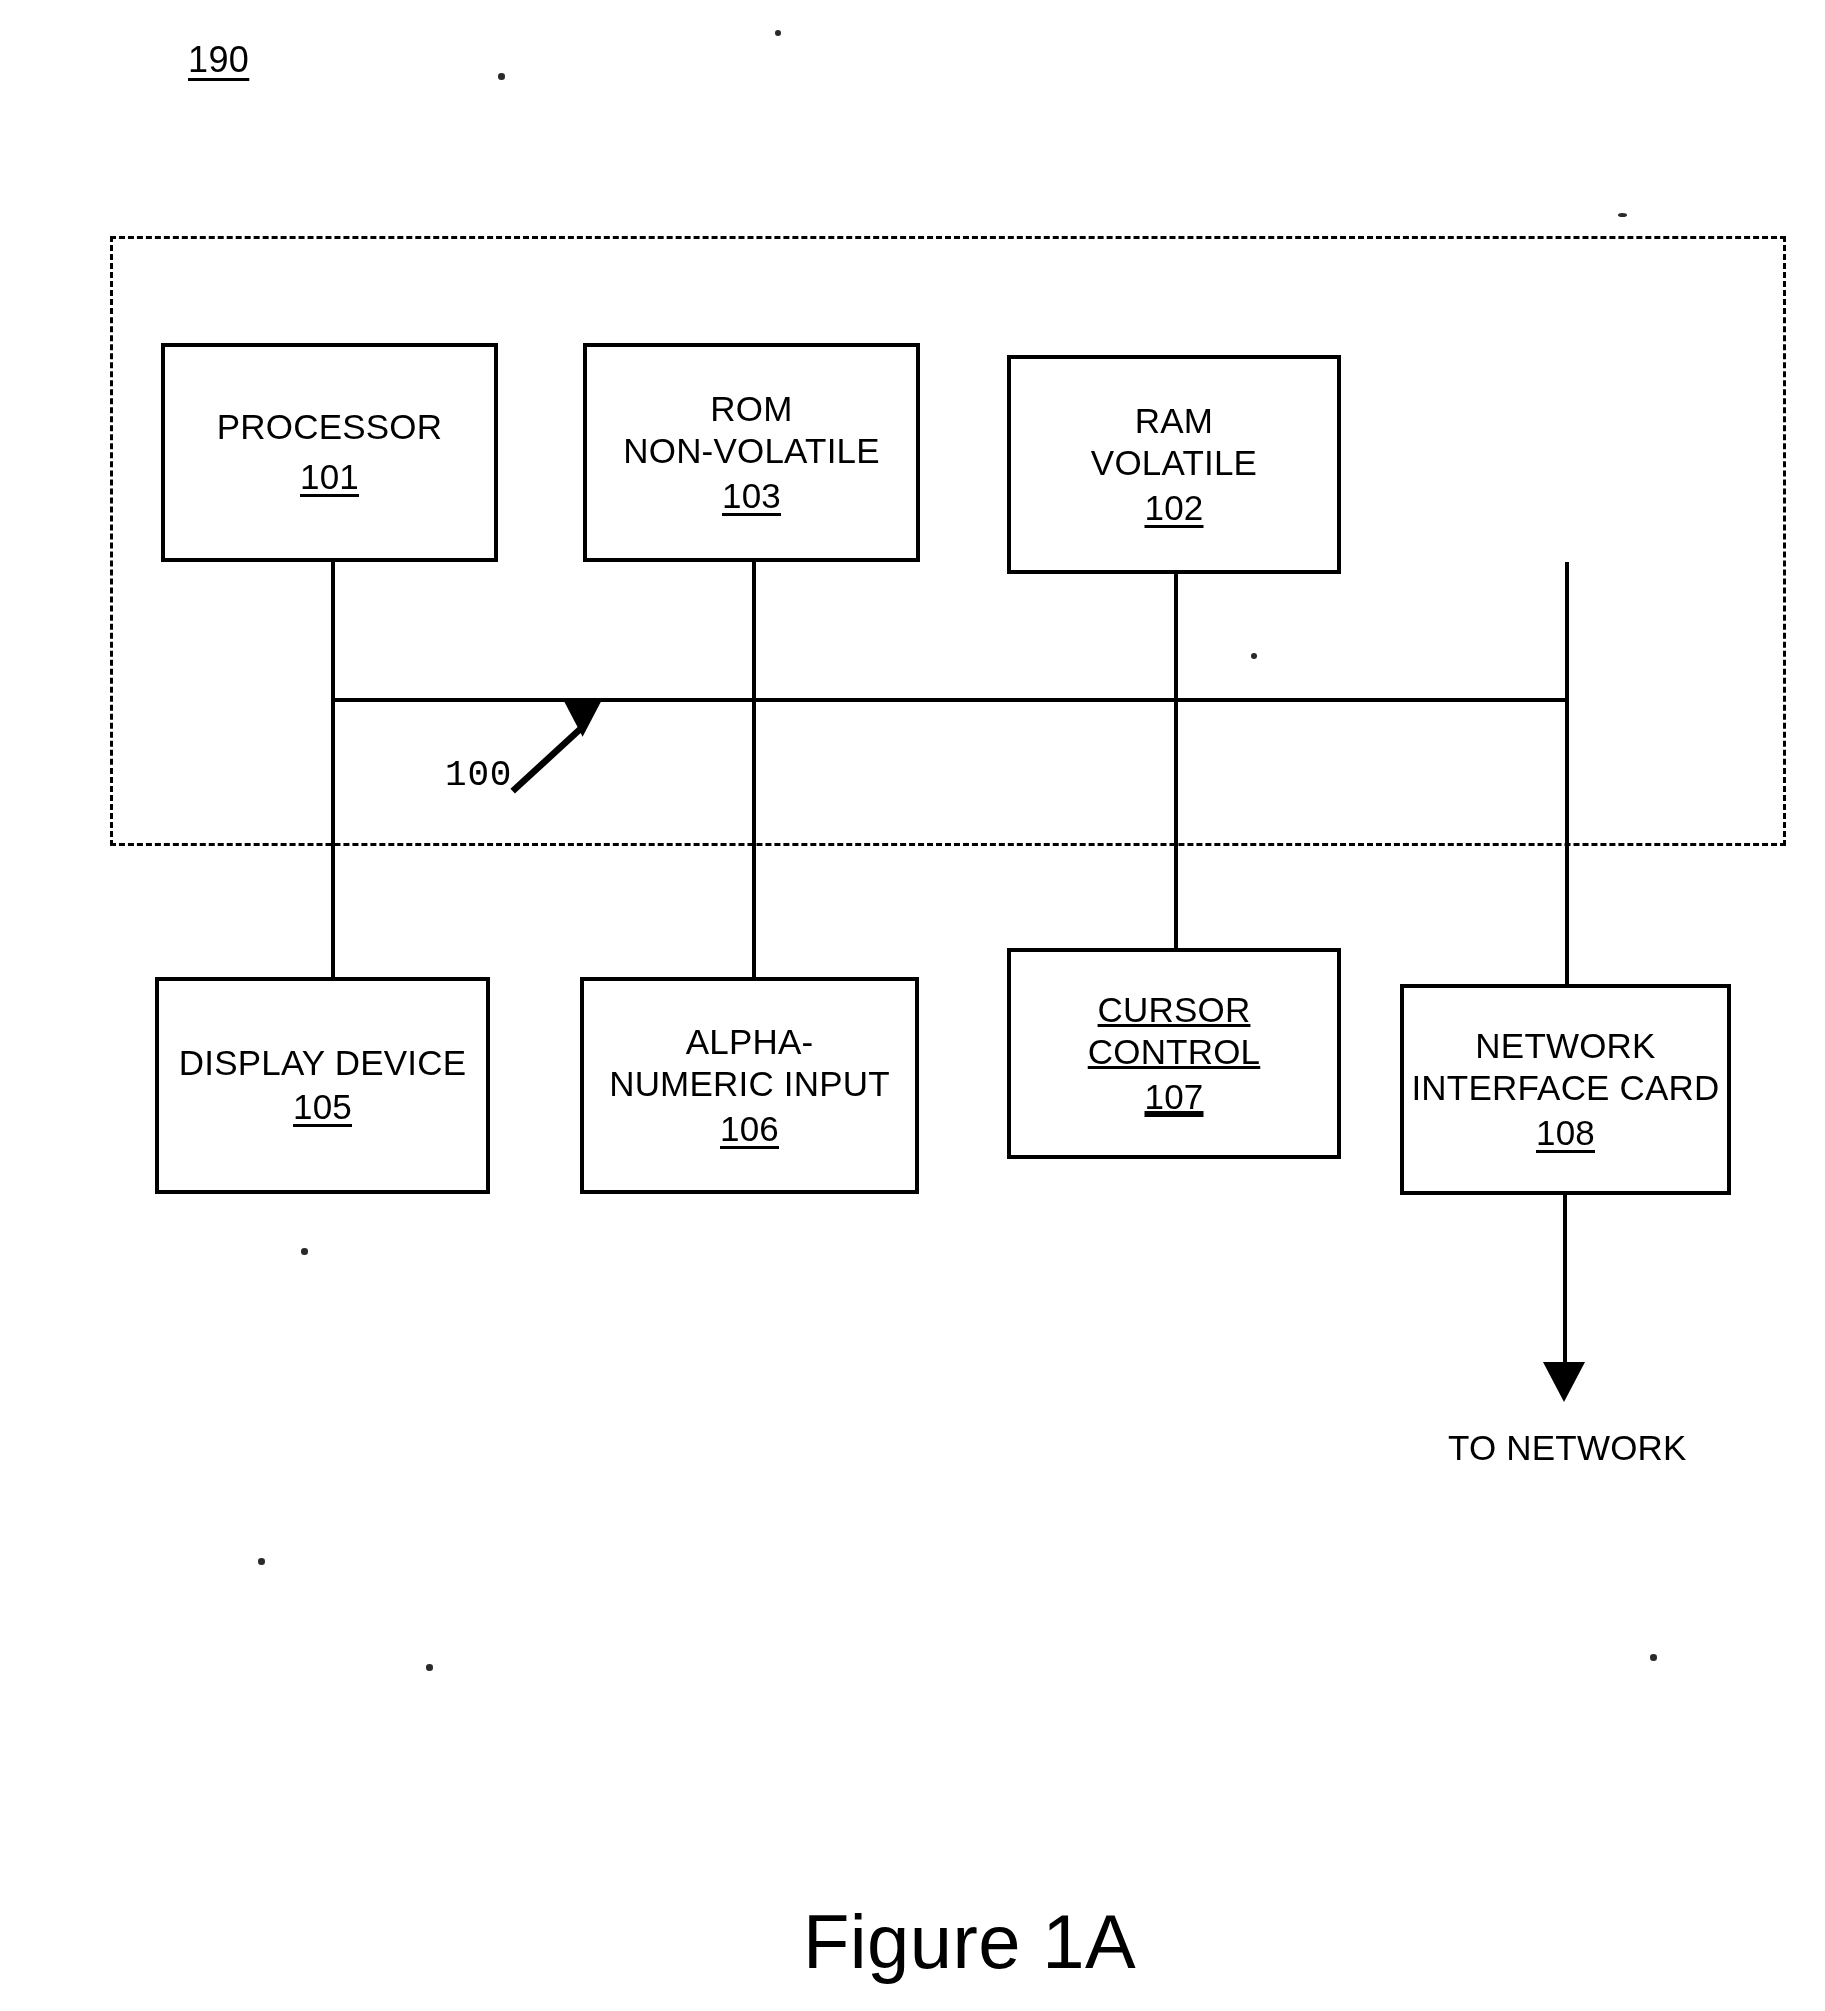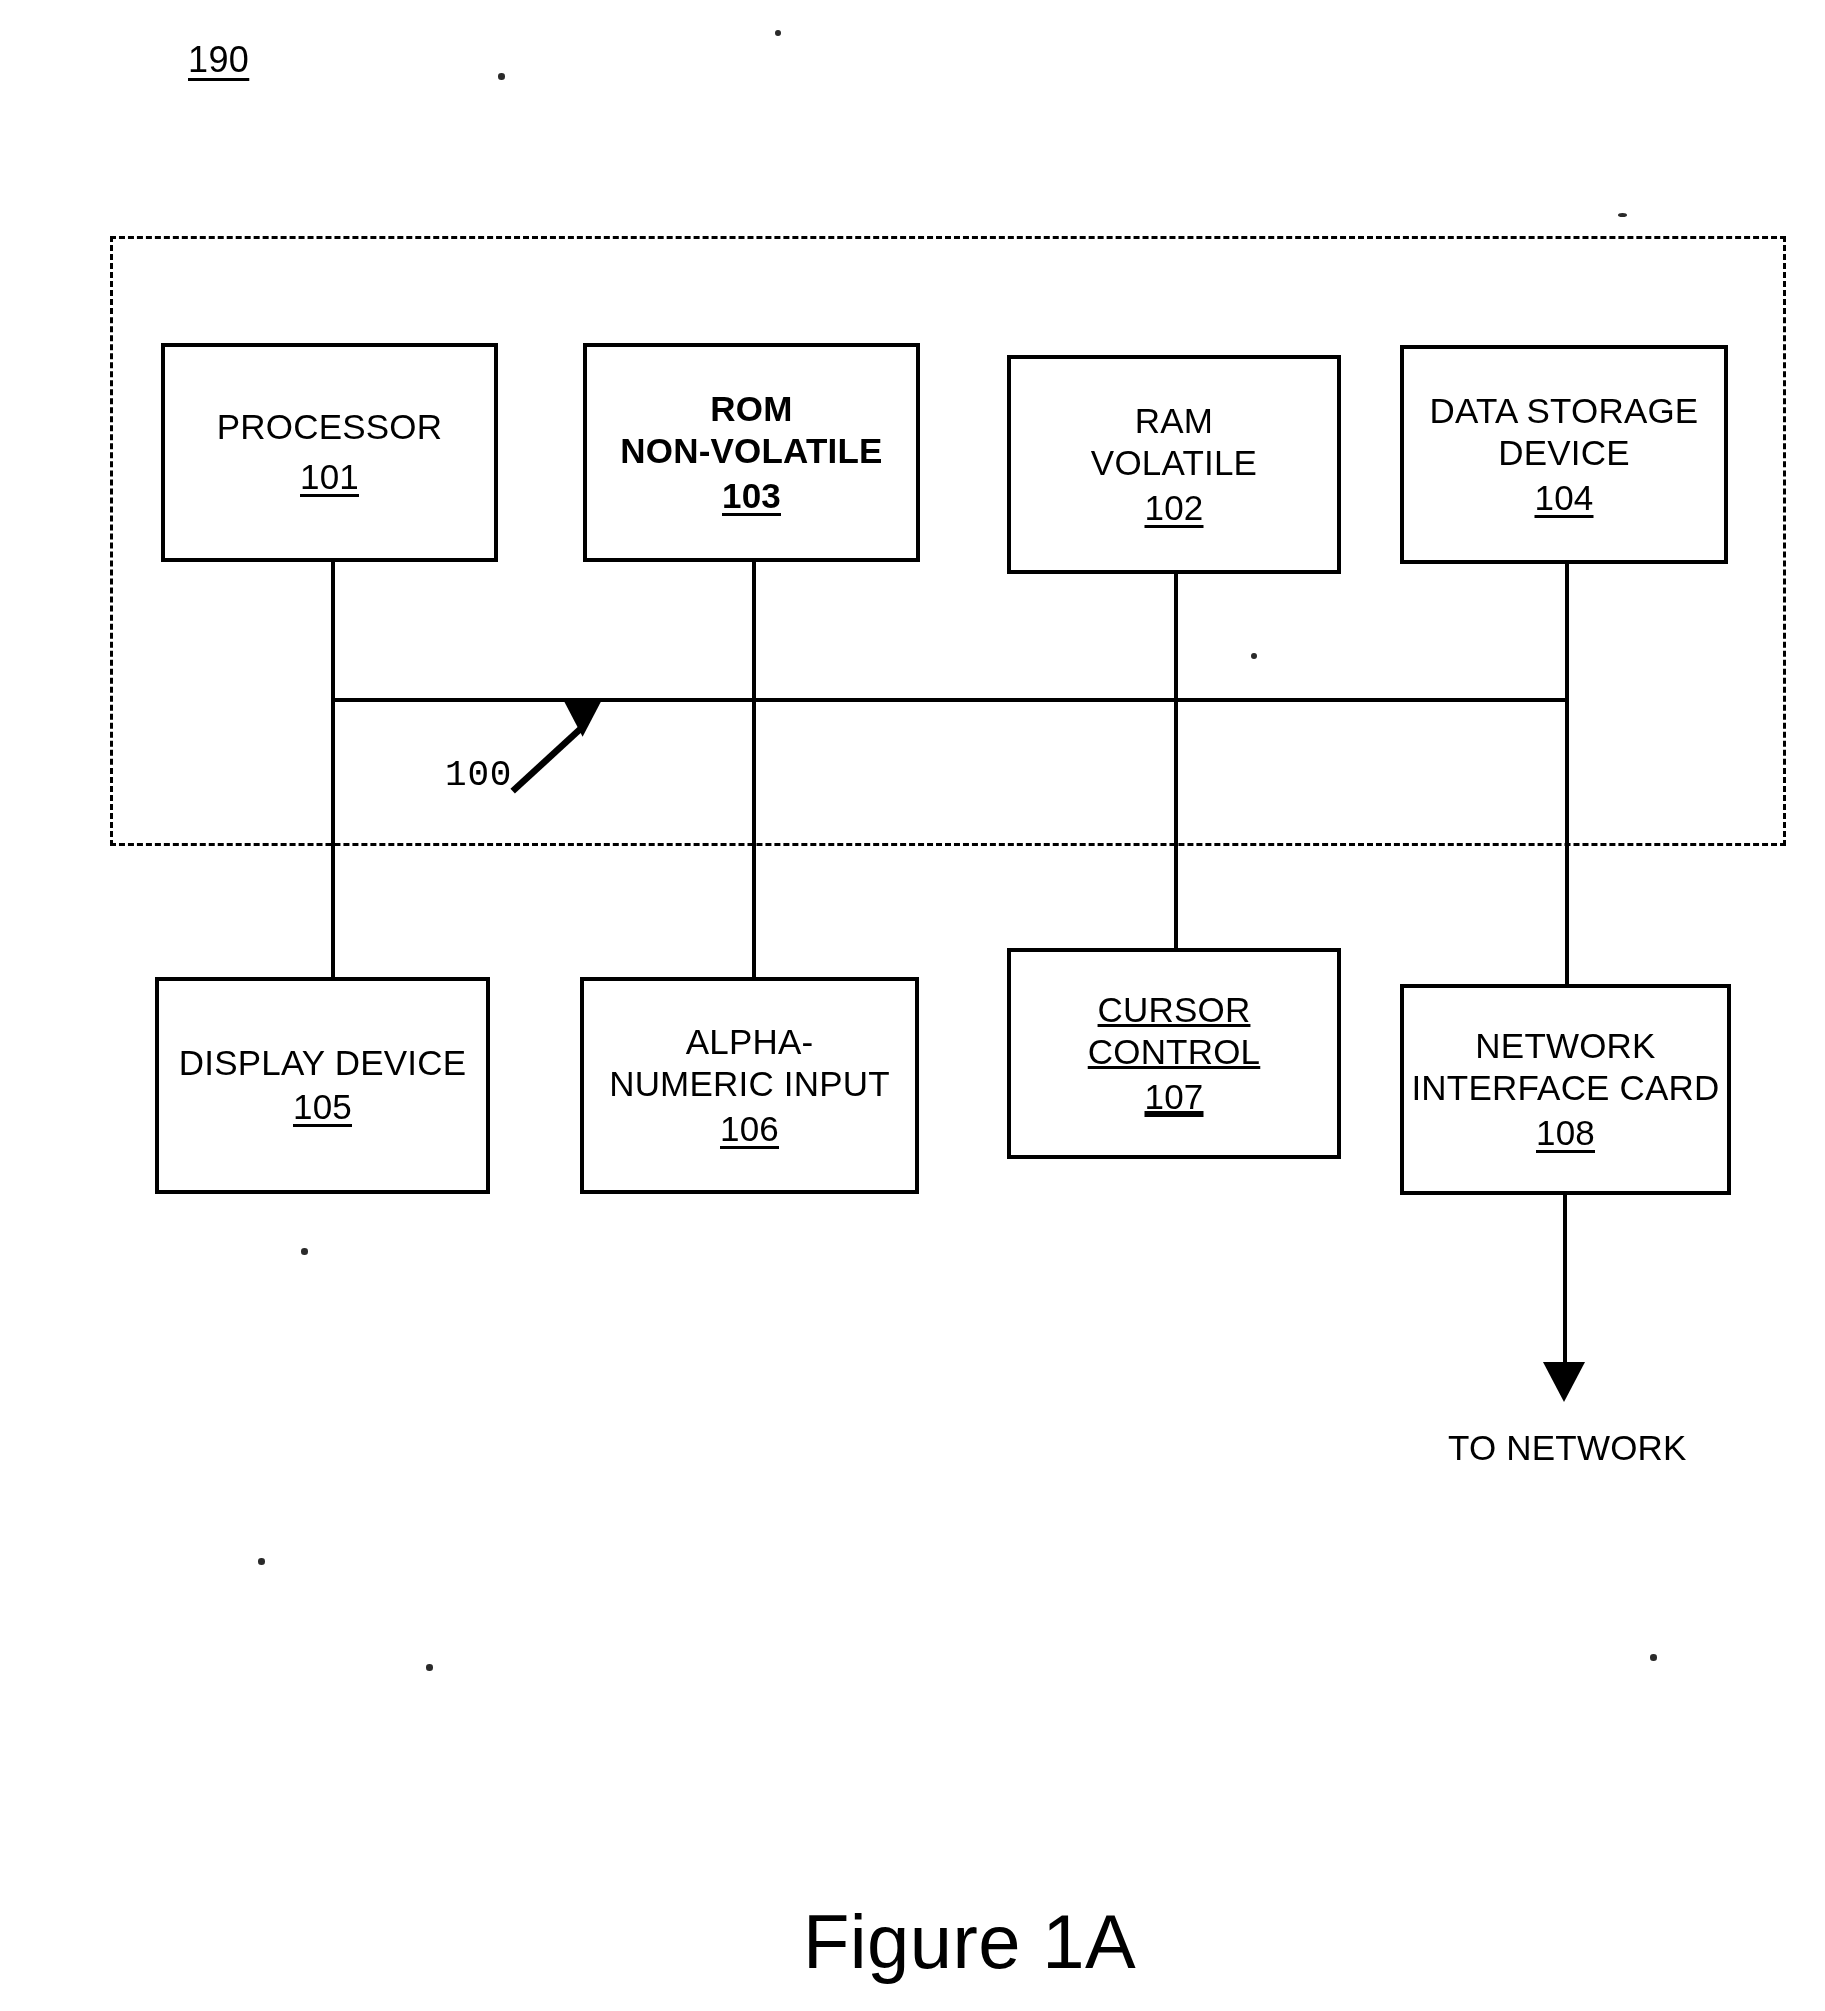--- a/index.html
+++ b/index.html
@@ -142,37 +142,32 @@
     <line x1="20" y1="118" x2="105" y2="40" stroke="#000000" stroke-width="8"></line>
     <polygon points="82,8 128,8 105,52" fill="#000000"></polygon>
   </svg>
   <div class="callout-label" style="left:445px; top:755px;font-family:Liberation Mono, monospace;">100</div>
 
   <div class="comp-box" style="left:161px; top:343px; width:337px; height:219px;gap:6px;">
     <div class="comp-label">PROCESSOR</div>
     <div class="comp-num">101</div>
   </div>
 
-  <div class="comp-box" style="left:583px; top:343px; width:337px; height:219px;font-weight:bold;">
+  <div class="comp-box" style="left:583px; top:343px; width:337px; height:219px;">
     <div class="comp-label">ROM
 NON-VOLATILE</div>
     <div class="comp-num">103</div>
   </div>
 
   <div class="comp-box" style="left:1007px; top:355px; width:334px; height:219px;">
     <div class="comp-label">RAM
 VOLATILE</div>
     <div class="comp-num">102</div>
   </div>
 
-  <div class="comp-box" style="left:1400px; top:345px; width:328px; height:219px;">
-    <div class="comp-label">DATA STORAGE
-DEVICE</div>
-    <div class="comp-num">104</div>
-  </div>
 
   <div class="comp-box" style="left:155px; top:977px; width:335px; height:217px;">
     <div class="comp-label">DISPLAY DEVICE</div>
     <div class="comp-num">105</div>
   </div>
 
   <div class="comp-box" style="left:580px; top:977px; width:339px; height:217px;">
     <div class="comp-label">ALPHA-
 NUMERIC INPUT</div>
     <div class="comp-num">106</div>

